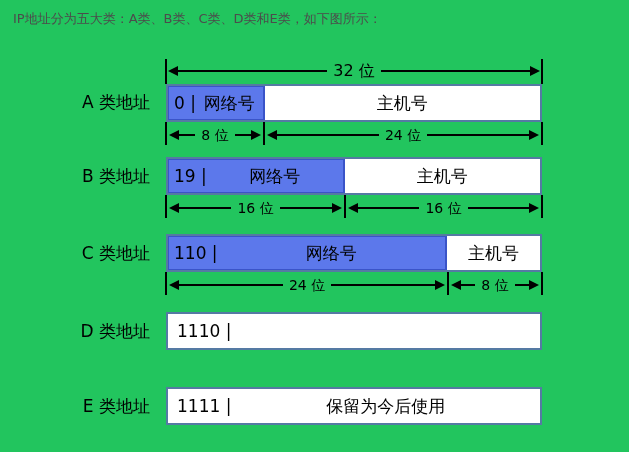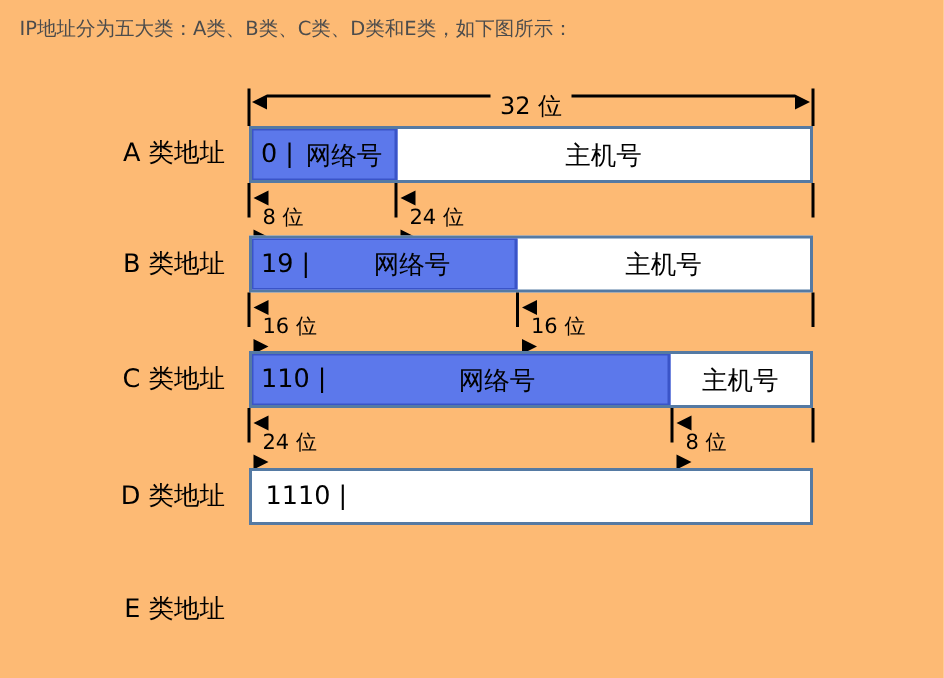--- a/index.html
+++ b/index.html
@@ -1,18 +1,18 @@
 <!DOCTYPE html>
 <html><head>
 <meta charset="utf-8">
 <style>
   * { margin:0; padding:0; box-sizing:border-box; }
   body { background:#fff; font-family:"DejaVu Sans","Liberation Sans",sans-serif; }
   .page {
-    position:relative; width:629px; height:452px; background:#fdba74; overflow:hidden;
+    position:relative; width:629px; height:452px; background:#22c55e; overflow:hidden;
   }
   .intro {
     position:absolute; left:13px; top:10px; font-size:13px; color:#4c4c4c;
   }
   
   .diagram { position:absolute; left:166px; top:0; width:376px; height:452px; }
   .labels  { position:absolute; left:0; top:0; width:158px; height:400px; }
   .row-label {
     position:absolute; right:8px; font-size:17px; color:#000; white-space:nowrap; line-height:22px;
   }
@@ -35,21 +35,21 @@
   .seg-net .netname { flex:1; text-align:center; white-space:nowrap; }
   .seg-host { flex:1; justify-content:center; }
   .w26 { width:26%; } .w475 { width:47.5%; } .w75 { width:75%; }
   .seg-plain { flex:1; }
   .seg-plain .prefix { padding-left:9px; white-space:pre; }
   .seg-plain .netname { flex:1; text-align:center; white-space:nowrap; }
 
   
   .arrowzone { position:absolute; left:0; }
   .dblarrow {
-    position:absolute; display:flex; align-items:flex-start; height:16px;
+    position:absolute; display:flex; align-items:center; height:16px;
   }
   .dblarrow .line { flex:1; height:2px; background:#000; }
   .dblarrow .ah-l {
     width:0; height:0; border-top:5px solid transparent; border-bottom:5px solid transparent;
     border-right:10px solid #000;
   }
   .dblarrow .ah-r {
     width:0; height:0; border-top:5px solid transparent; border-bottom:5px solid transparent;
     border-left:10px solid #000;
   }
@@ -61,21 +61,21 @@
 
   
   .zone-top { top:59px; width:376px; height:25px; }
   .zone-top .dblarrow { left:2px; right:2px; top:4px; }
   .zone-top .tick { top:0; height:25px; }
   
   .zone-a { top:122px; width:376px; height:23px; }
   .zone-b { top:195px; width:376px; height:23px; }
   .zone-c { top:272px; width:376px; height:23px; }
   .arrowzone.under .tick { top:0; height:23px; }
-  .arrowzone.under .dblarrow { top:5px;flex-direction:column; }
+  .arrowzone.under .dblarrow { top:5px; }
   .t0 { left:-1px; } .t100 { left:375px; }
   .t26 { left:97px; } .t475 { left:178px; } .t75 { left:281px; }
   .ar-a1 { left:3px;  width:92px; }  .ar-a2 { left:101px; width:272px; }
   .ar-b1 { left:3px;  width:173px; } .ar-b2 { left:182px; width:191px; }
   .ar-c1 { left:3px;  width:276px; } .ar-c2 { left:285px; width:88px; }
 </style>
 </head>
 <body>
 
 <div class="page">
@@ -190,15 +190,21 @@
         <span class="ah-r"></span>
       </div>
     </div>
 
     <div class="bitbox box-d">
       <div class="seg seg-plain">
         <span class="prefix">1110 |</span>
       </div>
     </div>
 
+    <div class="bitbox box-e">
+      <div class="seg seg-plain">
+        <span class="prefix">1111 |</span>
+        <span class="netname">保留为今后使用</span>
+      </div>
+    </div>
 
   </div>
 </div>
 
 </body></html>

